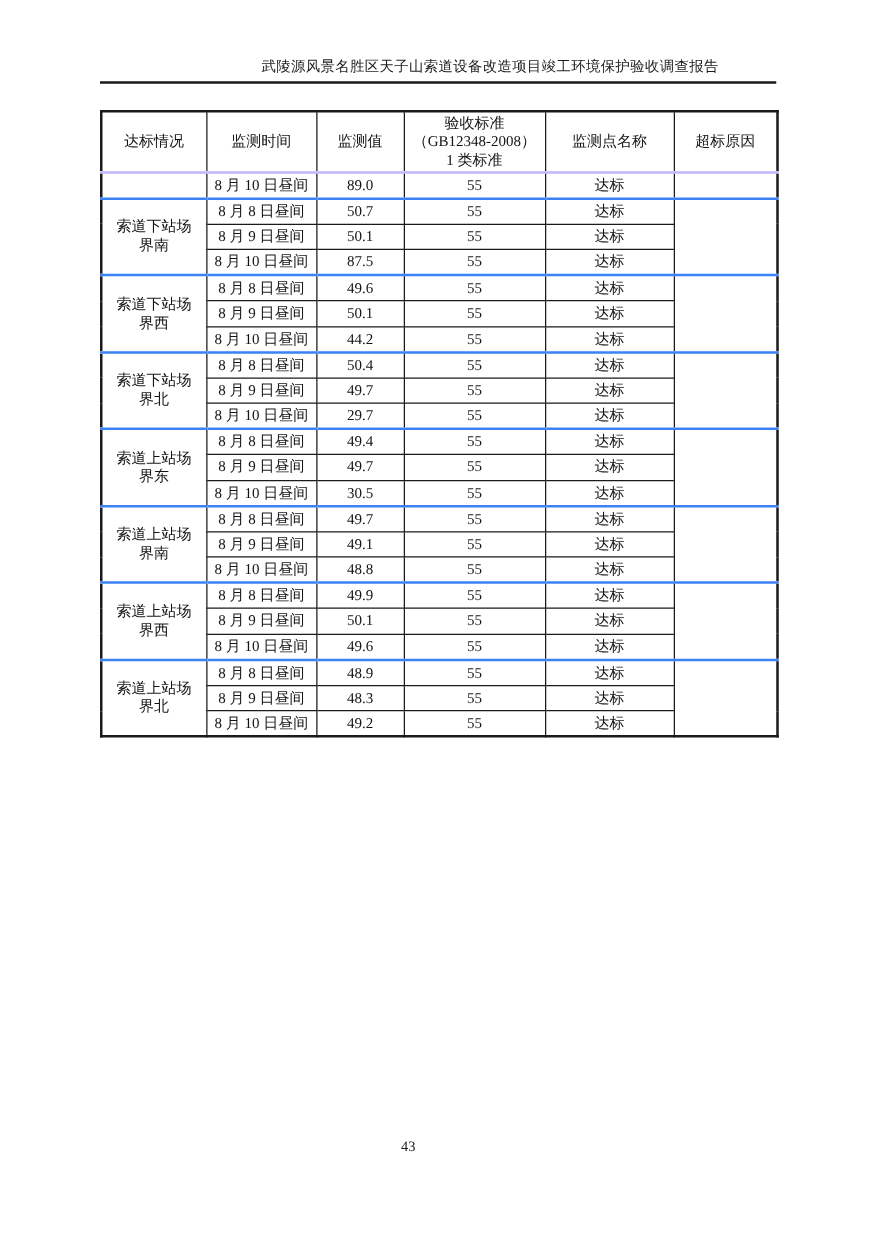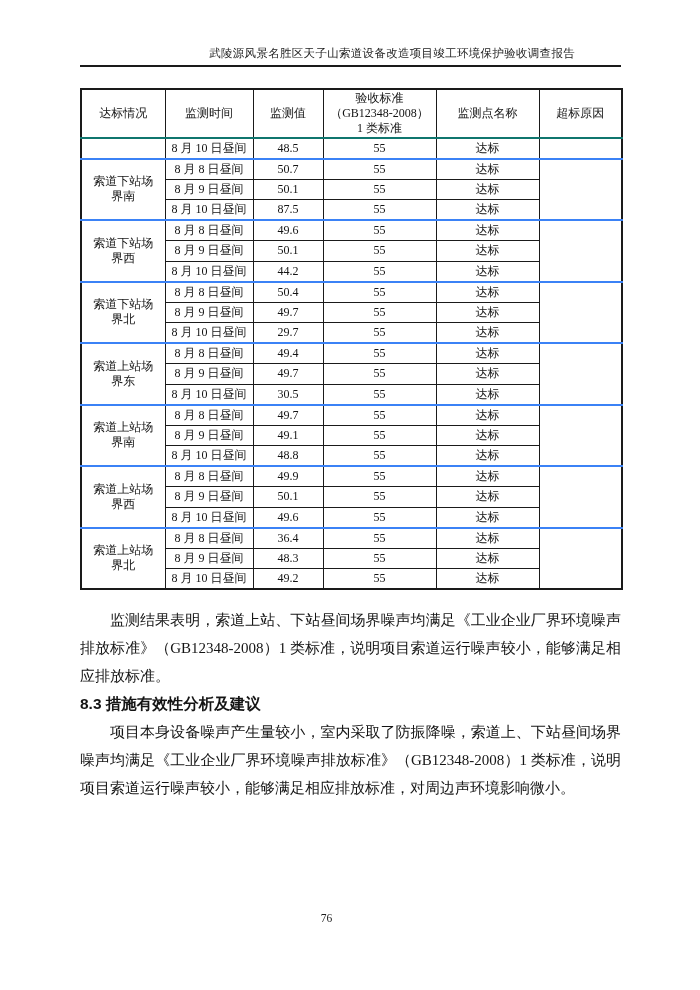--- a/index.html
+++ b/index.html
@@ -43,21 +43,21 @@
   }
   .noise-table th, .noise-table td {
     border: 1px solid #1a1a1a;
     text-align: center;
     vertical-align: middle;
     padding: 0 2px;
     font-weight: normal;
     overflow: hidden;
   }
   .noise-table thead tr { height: 49px; }
-  .noise-table thead th { line-height: 15px; border-bottom: 2px solid #0f766e; font-family: Liberation Serif, serif; }
+  .noise-table thead th { line-height: 15px; border-bottom: 2px solid #c4b5fd; font-family: Liberation Serif, serif; }
   .noise-table tbody tr { height: 20.5px; }
   .noise-table tbody tr.group-start td { border-top: 2px solid #3b82f6; }
   .std-header, .name-cell { white-space: pre-line; }
   .name-cell { line-height: 15px; }
   .content {
     position: absolute;
     top: 606px;
     left: 80px;
     width: 541px;
     font-size: 15px;
@@ -110,21 +110,21 @@
 1 类标准</th>
         <th>监测点名称</th>
         <th>超标原因</th>
       </tr>
     </thead>
     <tbody>
 
       <tr>
         <td class="name-cell"></td>
         <td>8 月 10 日昼间</td>
-        <td>48.5</td>
+        <td>89.0</td>
         <td>55</td>
         <td>达标</td>
         <td class="reason-cell"></td>
       </tr>
 
       <tr class="group-start">
         <td class="name-cell" rowspan="3">索道下站场
 界南</td>
         <td>8 月 8 日昼间</td>
         <td>50.7</td>
@@ -252,41 +252,36 @@
         <td>8 月 10 日昼间</td>
         <td>49.6</td>
         <td>55</td>
         <td>达标</td>
       </tr>
 
       <tr class="group-start">
         <td class="name-cell" rowspan="3">索道上站场
 界北</td>
         <td>8 月 8 日昼间</td>
-        <td>36.4</td>
+        <td>48.9</td>
         <td>55</td>
         <td>达标</td>
         <td class="reason-cell" rowspan="3"></td>
       </tr>
       <tr>
         <td>8 月 9 日昼间</td>
         <td>48.3</td>
         <td>55</td>
         <td>达标</td>
       </tr>
       <tr>
         <td>8 月 10 日昼间</td>
         <td>49.2</td>
         <td>55</td>
         <td>达标</td>
       </tr>
     </tbody>
   </table>
 
-  <div class="content">
-    <p>监测结果表明，索道上站、下站昼间场界噪声均满足《工业企业厂界环境噪声排放标准》（GB12348-2008）1 类标准，说明项目索道运行噪声较小，能够满足相应排放标准。</p>
-    <h2 class="section-heading">8.3 措施有效性分析及建议</h2>
-    <p>项目本身设备噪声产生量较小，室内采取了防振降噪，索道上、下站昼间场界噪声均满足《工业企业厂界环境噪声排放标准》（GB12348-2008）1 类标准，说明项目索道运行噪声较小，能够满足相应排放标准，对周边声环境影响微小。</p>
-  </div>
-
-  <div class="page-number">76</div>
+
+  <div class="page-number">43</div>
 
 </div>
 
 </body></html>

